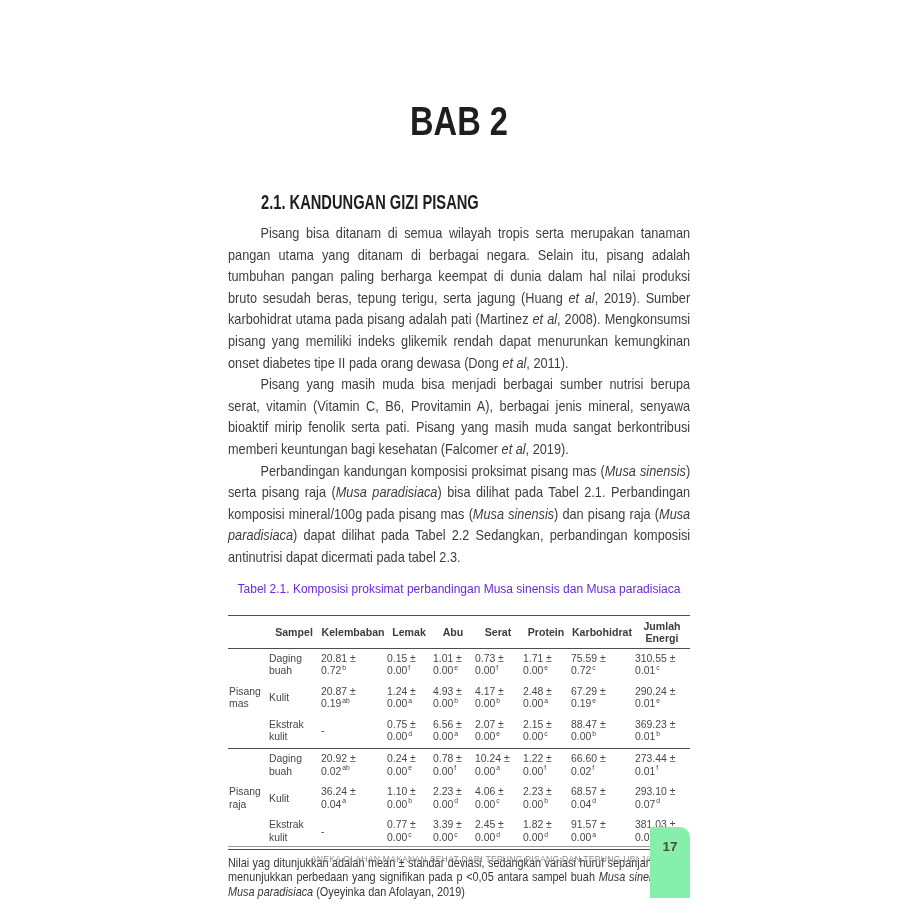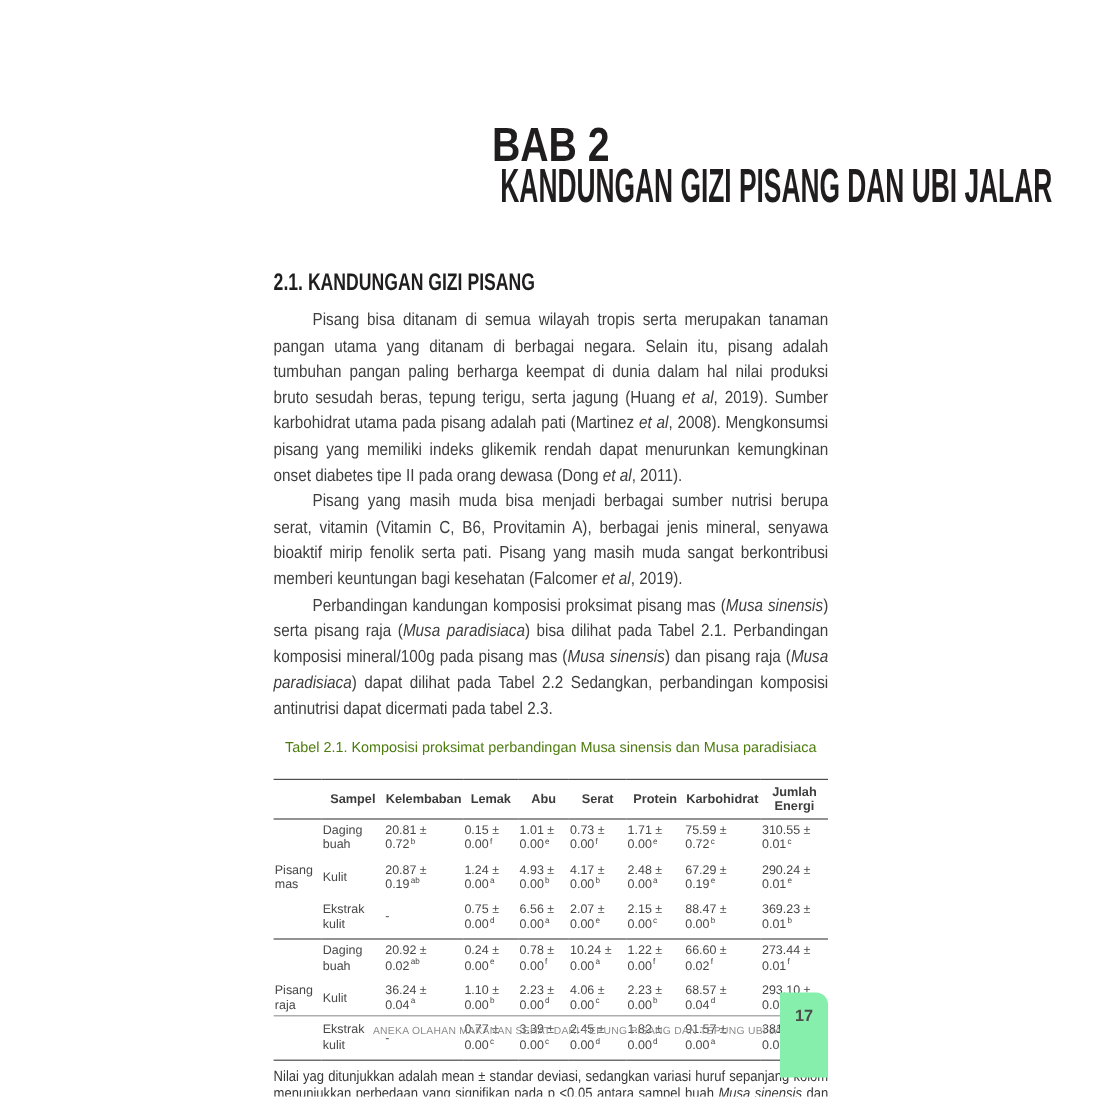--- a/index.html
+++ b/index.html
@@ -21,21 +21,21 @@
     display: inline-block;
     font-weight: bold;
     font-size: 40px;
     line-height: 34px;
     white-space: nowrap;
     letter-spacing: 0px;
     transform-origin: 50% 50%;
   }
 
   
-  .heading-row { margin-top: 52px; height: 24px; }
+  .heading-row { margin-top: 52px; height: 24px; margin-left: 33px; }
   .section-heading {
     display: inline-block;
     font-weight: bold;
     font-size: 20px;
     line-height: 24px;
     color: #1f1d1e;
     white-space: nowrap;
     transform-origin: 0 50%;
   }
 
@@ -50,21 +50,21 @@
     line-height: 21.6px;
     color: #3e3e3e;
   }
 
   
   .table-caption {
     margin-top: 13px;
     text-align: center;
     font-size: 12px;
     line-height: 14px;
-    color: #4d7c0f;
+    color: #6d28d9;
   }
   table.proximate {
     width: 462px;
     border-collapse: collapse;
     table-layout: fixed;
     margin-top: 19px;
     color: #474747;
   }
   table.proximate th {
     font-weight: bold;
@@ -132,21 +132,20 @@
   i { font-style: italic; }
 </style>
 </head>
 <body>
 
 <div class="page">
   <div class="content">
 
     <div class="title-block">
       <div class="title-row"><span class="title-line" id="title1" style="transform: scaleX(0.816667);">BAB 2</span></div>
-      <div class="title-row"><span class="title-line" id="title2" style="transform: scaleX(0.548926);">KANDUNGAN GIZI PISANG DAN UBI JALAR</span></div>
     </div>
 
     <div class="heading-row">
       <span class="section-heading" id="sectionHeading" style="transform: scaleX(0.734007);">2.1. KANDUNGAN GIZI PISANG</span>
     </div>
 
     <div id="paragraphs" class="squeeze">
         <p class="body-para">Pisang bisa ditanam di semua wilayah tropis serta merupakan tanaman pangan utama yang ditanam di berbagai negara. Selain itu, pisang adalah tumbuhan pangan paling berharga keempat di dunia dalam hal nilai produksi bruto sesudah beras, tepung terigu, serta jagung (Huang <i>et al</i>, 2019). Sumber karbohidrat utama pada pisang adalah pati (Martinez <i>et al</i>, 2008). Mengkonsumsi pisang yang memiliki indeks glikemik rendah dapat menurunkan kemungkinan onset diabetes tipe II pada orang dewasa (Dong <i>et al</i>, 2011).</p>
         <p class="body-para">Pisang yang masih muda bisa menjadi berbagai sumber nutrisi berupa serat, vitamin (Vitamin C, B6, Provitamin A), berbagai jenis mineral, senyawa bioaktif mirip fenolik serta pati. Pisang yang masih muda sangat berkontribusi memberi keuntungan bagi kesehatan (Falcomer <i>et al</i>, 2019).</p>
         <p class="body-para">Perbandingan kandungan komposisi proksimat pisang mas (<i>Musa sinensis</i>) serta pisang raja (<i>Musa paradisiaca</i>) bisa dilihat pada Tabel 2.1. Perbandingan komposisi mineral/100g pada pisang mas (<i>Musa sinensis</i>) dan pisang raja (<i>Musa paradisiaca</i>) dapat dilihat pada Tabel 2.2 Sedangkan, perbandingan komposisi antinutrisi dapat dicermati pada tabel 2.3.</p>

